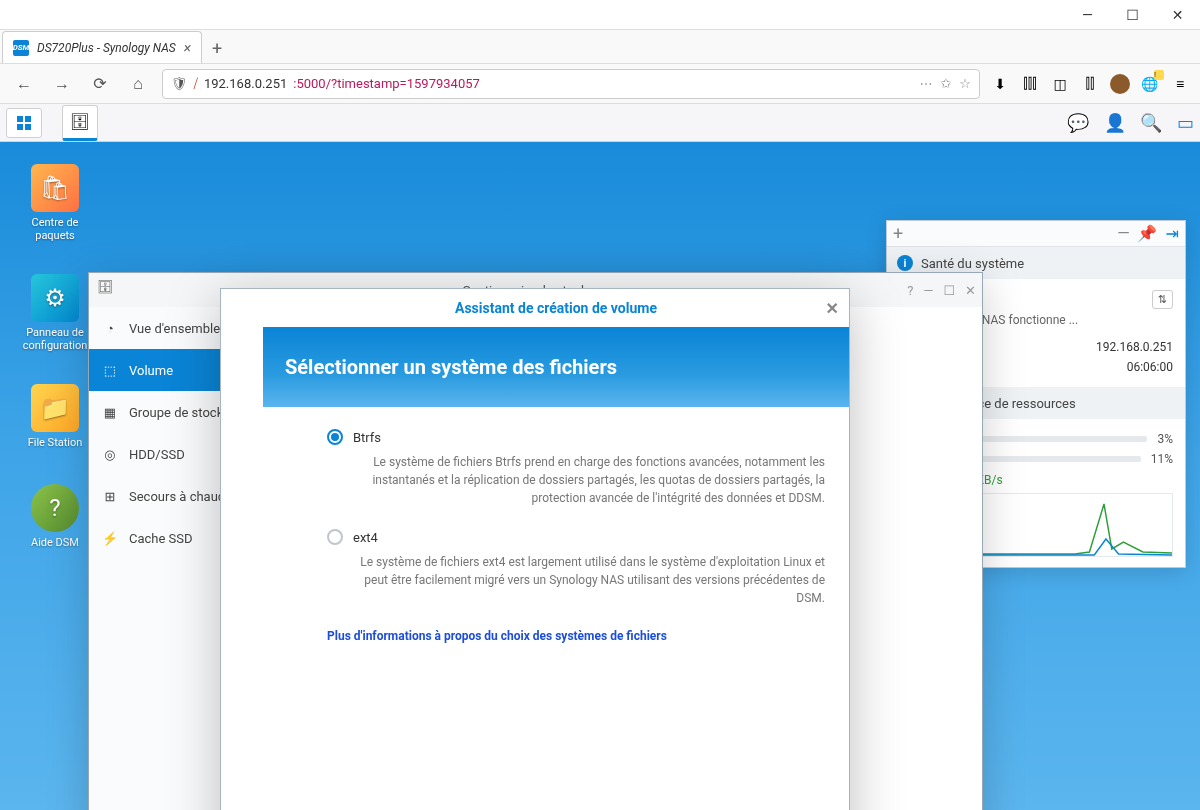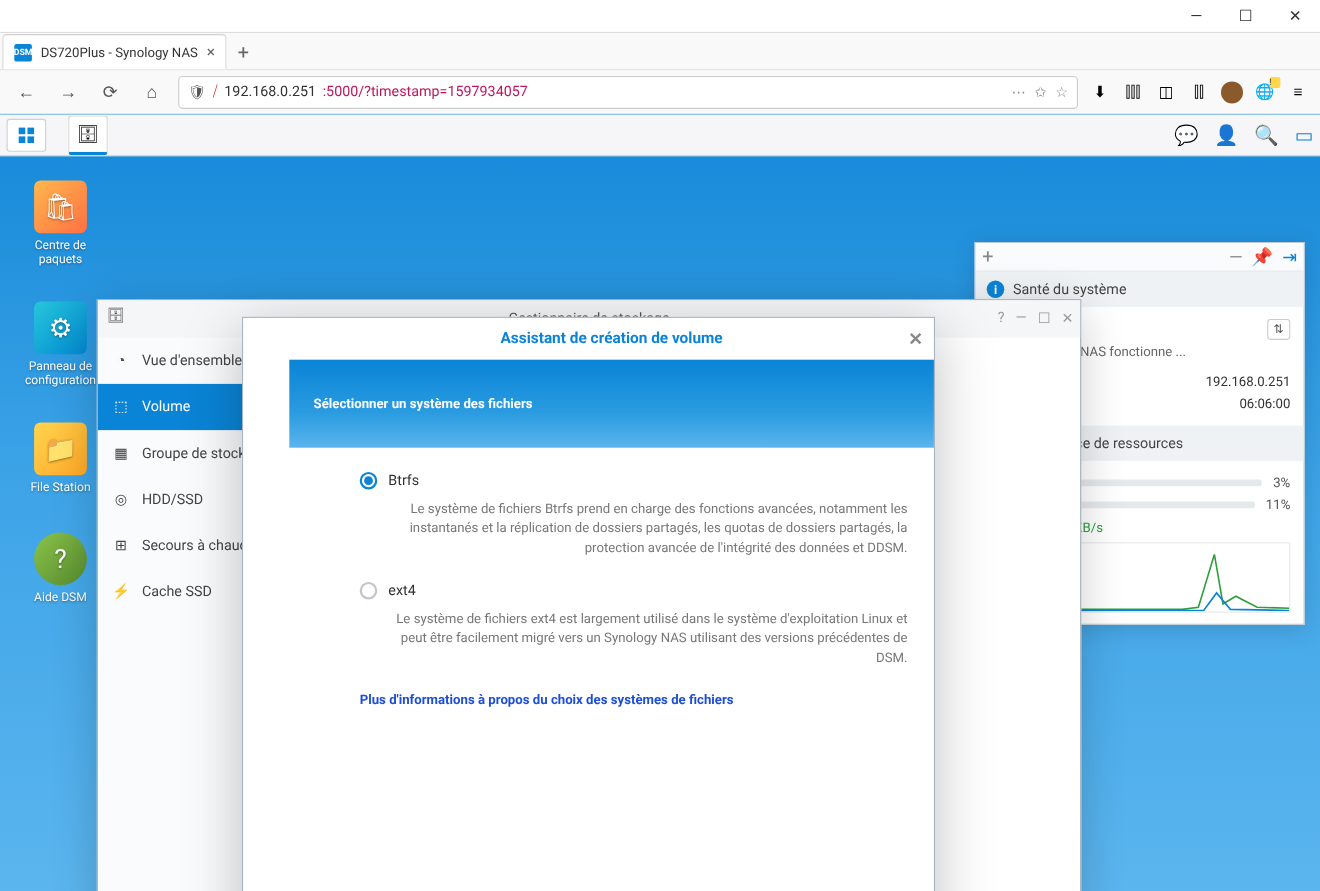--- a/index.html
+++ b/index.html
@@ -5,21 +5,21 @@
 * { margin: 0; padding: 0; box-sizing: border-box; font-family: -apple-system, BlinkMacSystemFont, "Segoe UI", Roboto, Arial, sans-serif; }
 body { width: 1200px; height: 810px; overflow: hidden; background: #f0f0f0; position: relative; }
 
 
 .os-titlebar { height: 30px; background: #fff; display: flex; align-items: center; border-bottom: 1px solid #ddd; }
 .os-titlebar .right { margin-left: auto; display: flex; }
 .os-titlebar .btn { width: 45px; height: 30px; display: flex; align-items: center; justify-content: center; color: #333; font-size: 14px; cursor: pointer; }
 
 
 .browser-tabs { height: 34px; background: #f9f9f9; display: flex; align-items: flex-end; border-bottom: 1px solid #ddd; }
-.tab { height: 32px; background: #fff; border: 1px solid #ccc; border-bottom: none; border-radius: 4px 4px 0 0; display: flex; align-items: center; padding: 0 10px; margin-left: 2px; gap: 8px; font-size: 12px; color: #333; max-width: 220px; }
+.tab { height: 32px; background: #fff; border: 1px solid #ccc; border-bottom: none; border-radius: 4px 4px 0 0; display: flex; align-items: center; padding: 0 10px; margin-left: 2px; gap: 8px; font-size: 12px; color: #333; max-width: 220px; font-style: italic; }
 .tab .favicon { width: 16px; height: 16px; background: #0a84d6; color: #fff; font-size: 8px; font-weight: bold; display: flex; align-items: center; justify-content: center; border-radius: 2px; }
 .tab .close { color: #666; cursor: pointer; font-size: 14px; }
 .newtab { width: 30px; height: 30px; display: flex; align-items: center; justify-content: center; color: #666; cursor: pointer; font-size: 18px; }
 
 .browser-nav { height: 40px; background: #f9f9f9; display: flex; align-items: center; padding: 0 10px; gap: 10px; border-bottom: 1px solid #ddd; }
 .nav-btn { width: 28px; height: 28px; display: flex; align-items: center; justify-content: center; color: #555; cursor: pointer; font-size: 16px; border-radius: 4px; }
 .addr-bar { flex: 1; height: 30px; background: #fff; border: 1px solid #ccc; border-radius: 4px; display: flex; align-items: center; padding: 0 8px; gap: 6px; font-size: 13px; color: #555; }
 .addr-bar .url-host { color: #333; }
 .addr-bar .url-rest { color: #be185d; }
 .addr-right { margin-left: auto; display: flex; gap: 8px; color: #888; }
@@ -61,21 +61,21 @@
 .hw-row .v { margin-left: auto; color: #333; }
 .hw-bar { height: 6px; background: #e6e9ec; border-radius: 2px; margin: 4px 0; position: relative; }
 .hw-bar .fill { position: absolute; left: 0; top: 0; bottom: 0; background: #0a84d6; border-radius: 2px; }
 .hw-net { display: flex; gap: 14px; margin-top: 4px; font-size: 12px; }
 .hw-chart { height: 64px; margin-top: 6px; border: 1px solid #e6e9ec; position: relative; }
 
 
 .wizard { position: absolute; left: 220px; top: 184px; width: 630px; height: 660px; background: #fff; border: 1px solid #a6b5c2; box-shadow: 0 12px 50px rgba(0,0,0,.25); display: flex; flex-direction: column; padding-left: 42px; }
 .wiz-title { height: 38px; display: flex; align-items: center; justify-content: center; color: #0a84d6; font-size: 14px; font-weight: bold; position: relative; }
 .wiz-title .close { position: absolute; right: 10px; color: #888; cursor: pointer; font-size: 16px; }
-.wiz-banner { height: 80px; background: linear-gradient(180deg, #0a84d6 0%, #2a9be0 60%, #5bb5ee 100%); color: #fff; display: flex; align-items: center; padding: 0 22px; font-size: 12px; font-weight: bold; }
+.wiz-banner { height: 80px; background: linear-gradient(180deg, #0a84d6 0%, #2a9be0 60%, #5bb5ee 100%); color: #fff; display: flex; align-items: center; padding: 0 22px; font-size: 20px; font-weight: bold; }
 .wiz-body { flex: 1; padding: 22px 24px; font-size: 13px; color: #555; overflow: auto; margin-left: 40px; }
 .wiz-opt { margin-bottom: 22px; }
 .wiz-opt label { display: flex; align-items: center; gap: 10px; font-size: 13px; color: #333; cursor: pointer; }
 .wiz-opt .radio { width: 16px; height: 16px; border: 2px solid #c0c6cc; border-radius: 50%; display: inline-flex; align-items: center; justify-content: center; }
 .wiz-opt .radio.checked { border-color: #0a84d6; }
 .wiz-opt .radio.checked::after { content: ""; width: 8px; height: 8px; background: #0a84d6; border-radius: 50%; }
 .wiz-opt .desc { margin: 8px 0 0 26px; font-size: 12px; color: #777; line-height: 1.5; text-align: right; }
 .wiz-link { color: #1d4ed8; font-weight: bold; font-size: 12px; cursor: pointer; }
 .wiz-footer { height: 52px; border-top: 1px solid #e4e7ea; display: flex; align-items: center; padding: 0 16px; gap: 10px; }
 .wbtn { height: 28px; padding: 0 18px; border: 1px solid #c6ccd2; background: #f7f8fa; border-radius: 3px; font-size: 12px; color: #444; cursor: pointer; display: flex; align-items: center; }

